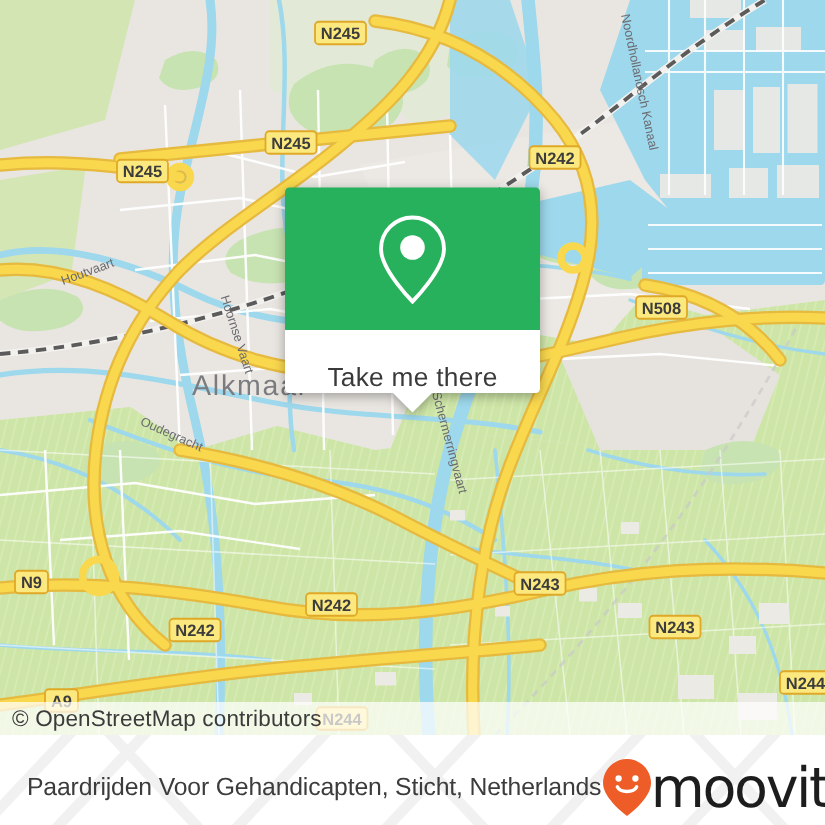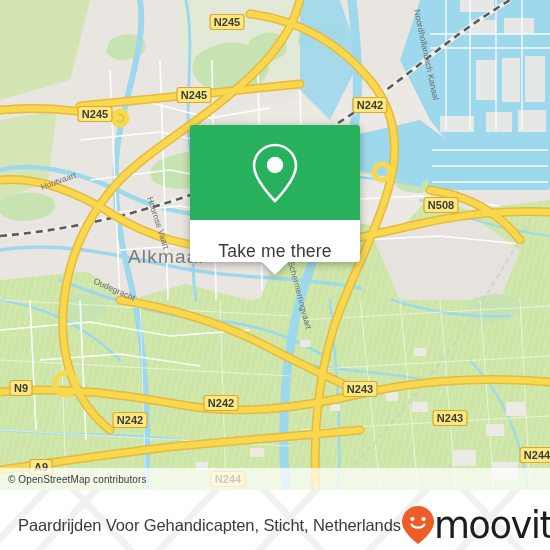--- a/index.html
+++ b/index.html
@@ -12,21 +12,21 @@
 
   
   .map-wrap{position:absolute;left:0;top:0;width:550px;height:490px;overflow:hidden;background:#eceae4;}
   .map-svg{position:absolute;left:0;top:0;width:550px;height:490px;display:block;}
 
   
   .attrib{
     position:absolute;left:0;bottom:0;height:22px;width:550px;
     display:flex;align-items:center;
     background:rgba(255,255,255,0.72);
-    font-size:10px;color:#3b3b3b;letter-spacing:.1px;
+    font-size:15px;color:#3b3b3b;letter-spacing:.1px;
     padding-left:8px;box-sizing:border-box;
     z-index:40;
   }
 
   
   .card{
     position:absolute;left:190px;top:125px;width:170px;
     z-index:60;
     filter:drop-shadow(0 2px 4px rgba(0,0,0,.32));
   }

